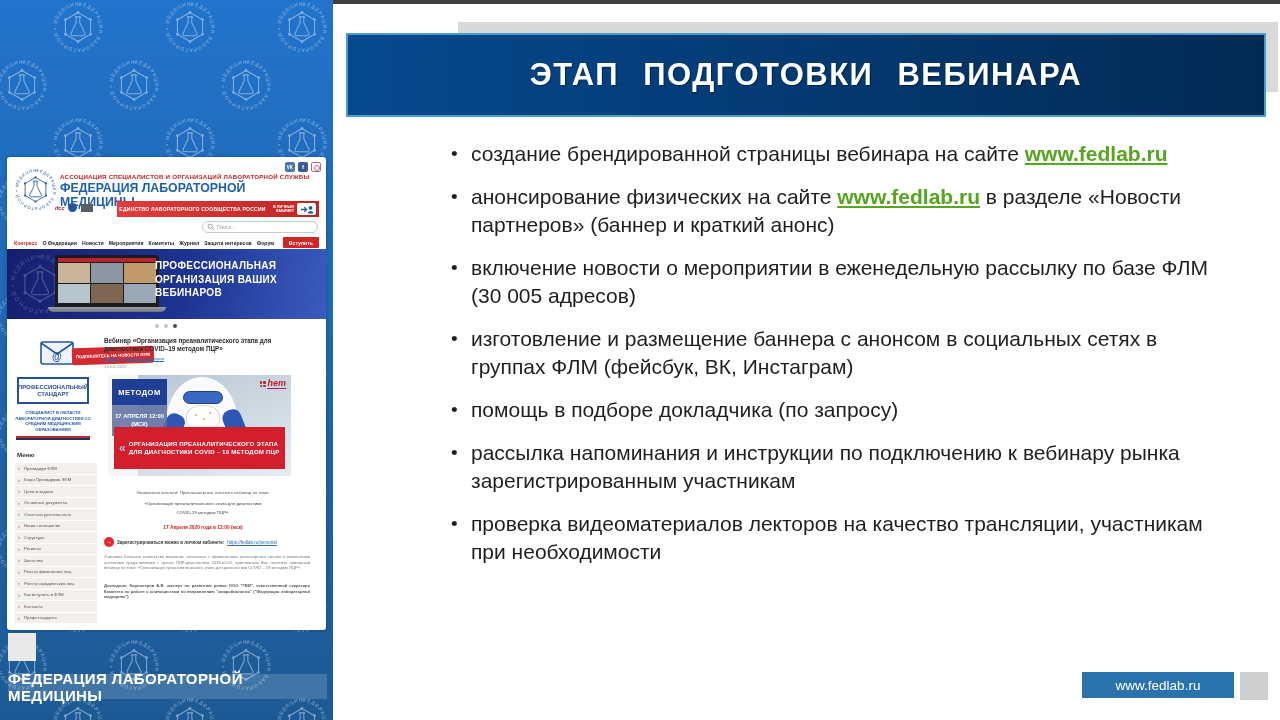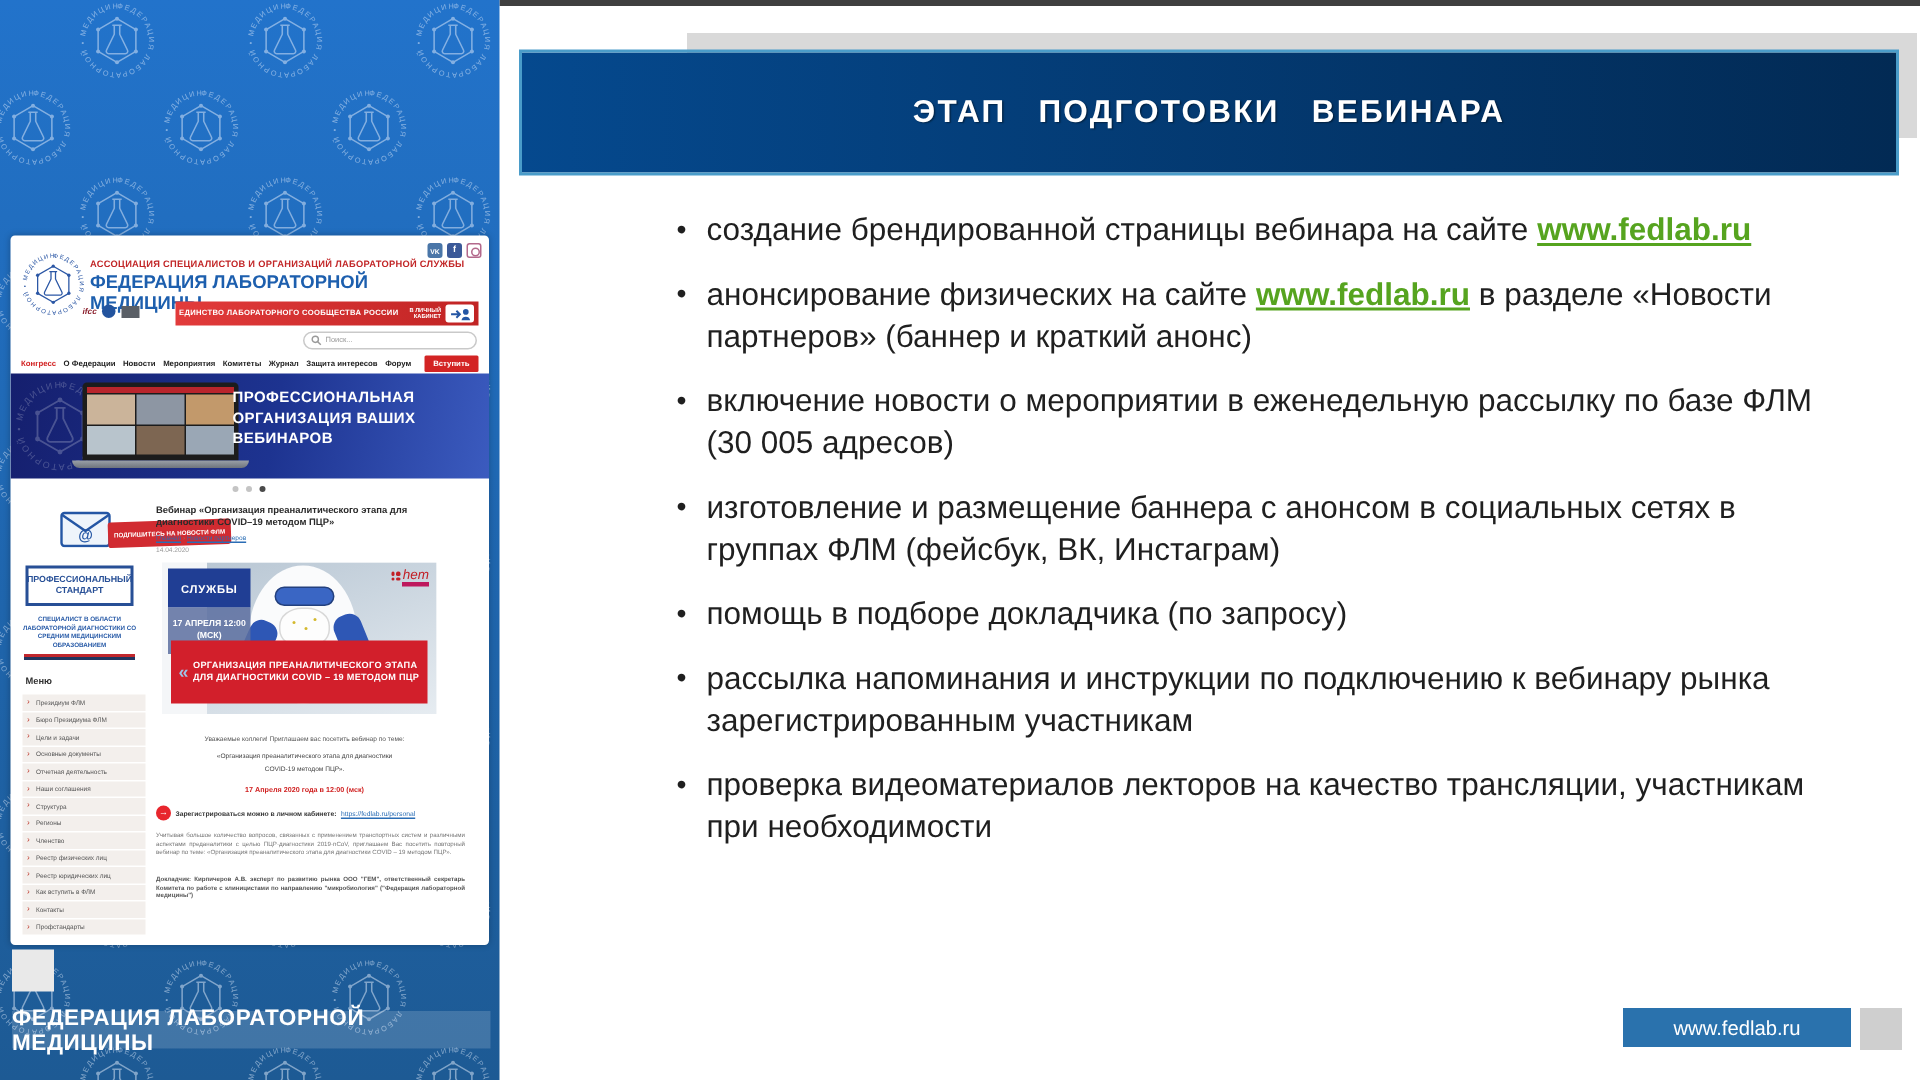--- a/index.html
+++ b/index.html
@@ -4,21 +4,21 @@
 <style>
   html,body{margin:0;padding:0;background:#fff;}
   .stage{position:relative;width:1280px;height:720px;overflow:hidden;background:#fff;
          font-family:"Liberation Sans","DejaVu Sans",sans-serif;}
   
   .top-strip{position:absolute;left:333px;top:0;width:947px;height:4px;background:#3f3f3f;}
   .gray-strip{position:absolute;left:458px;top:22px;width:820px;height:70px;background:#d9d9d9;}
   .title-banner{position:absolute;left:346px;top:33px;width:920px;height:84px;box-sizing:border-box;
     background:linear-gradient(90deg,var(--banL,#05498e),var(--banR,#022a54));
     border:2px solid var(--banB,#4a9cc9);display:flex;align-items:center;justify-content:center;}
-  .title-banner .title{color:#fff;font-size:21px;font-weight:bold;letter-spacing:1.5px;word-spacing:14px;
+  .title-banner .title{color:#fff;font-size:31px;font-weight:bold;letter-spacing:1.5px;word-spacing:14px;
     text-shadow:1px 1px 1px rgba(0,0,0,.4);text-align:center;}
   ul.bullets{position:absolute;left:444px;top:140px;width:770px;margin:0;padding:0;list-style:none;}
   ul.bullets li{position:relative;padding-left:27px;margin-bottom:15px;font-size:21px;line-height:28px;
     color:var(--txt,#1f1f1f);}
   ul.bullets li::before{content:"•";position:absolute;left:7px;top:0;color:#1f1f1f;font-size:19px;}
   .green-link{color:var(--green,#56a41f);font-weight:bold;text-decoration:underline;}
   .fedlab-box{position:absolute;left:1082px;top:672px;width:152px;height:26px;background:var(--boxblue,#2a72ad);
     display:flex;align-items:center;justify-content:center;color:#fff;font-size:13.5px;cursor:pointer;}
   .gray-sq{position:absolute;left:1240px;top:672px;width:28px;height:28px;background:#cfcfcf;}
   
@@ -107,21 +107,21 @@
   .glove.l{left:24px;top:38px;transform:rotate(24deg);}
   .glove.r{left:88px;top:34px;transform:rotate(-22deg);}
   .wb-label{position:absolute;left:4px;top:4px;width:55px;height:26px;background:#203e94;display:flex;
     align-items:center;justify-content:center;color:#fff;font-size:7.5px;font-weight:bold;letter-spacing:.5px;}
   .wb-date{position:absolute;left:4px;top:30px;width:55px;height:31px;background:rgba(92,110,160,.85);
     display:flex;align-items:center;justify-content:center;text-align:center;color:#fff;font-size:5.8px;
     font-weight:bold;line-height:7.5px;padding:0 3px;}
   .hem{position:absolute;right:5px;top:4px;display:flex;align-items:flex-start;gap:1.5px;}
   .hem-dots{display:grid;grid-template-columns:2.5px 2.5px;gap:1px;margin-top:2px;}
   .hem-dots b{width:2.5px;height:2.5px;background:#c21f26;border-radius:50%;}
-  .hem-word{font-size:9px;font-weight:normal;font-style:italic;color:#c21f26;border-bottom:3px solid #be185d;line-height:9px;}
+  .hem-word{font-size:9px;font-weight:bold;font-style:italic;color:#c21f26;border-bottom:1px solid #be185d;line-height:9px;}
   .wb-red{position:absolute;left:6px;top:52px;width:171px;height:42px;background:#d21f2b;display:flex;
     align-items:center;padding:3px 5px;gap:3px;}
   .wb-quote{color:#9fc3e8;font-size:12px;font-weight:bold;line-height:10px;}
   .wb-red-text{color:#fff;font-size:6.1px;font-weight:bold;line-height:7.8px;letter-spacing:.2px;}
   .inv{position:absolute;left:97px;width:198px;text-align:center;font-size:4.4px;color:#555;}
   .inv.b{color:#444;}
   .evdate{position:absolute;left:97px;top:368px;width:198px;text-align:center;font-size:4.8px;font-weight:bold;color:#d02020;}
   .reg{position:absolute;left:97px;top:380px;width:205px;display:flex;align-items:center;gap:3px;}
   .reg-ic{width:10px;height:10px;border-radius:50%;background:#e8262d;color:#fff;font-size:6px;
     display:flex;align-items:center;justify-content:center;flex:0 0 auto;}
@@ -431,21 +431,21 @@
           <div class="hood"></div>
           <div class="goggles"></div>
           <div class="mask">
             <i style="left:8px;top:8px;"></i>
               <i style="left:16px;top:12px;"></i>
               <i style="left:22px;top:6px;"></i>
           </div>
           <div class="glove l"></div>
           <div class="glove r"></div>
         </div>
-        <div class="wb-label">СЛУЖБЫ</div>
+        <div class="wb-label">МЕТОДОМ</div>
         <div class="wb-date">17 АПРЕЛЯ 12:00 (МСК)</div>
         <div class="hem">
           <span class="hem-dots">
               <b></b>
               <b></b>
               <b></b>
               <b></b>
             </span>
           <span class="hem-word">hem</span>
         </div>

